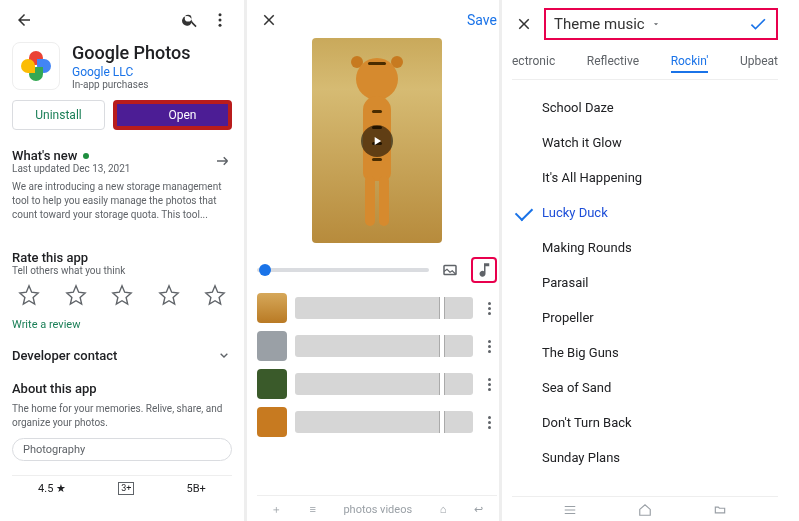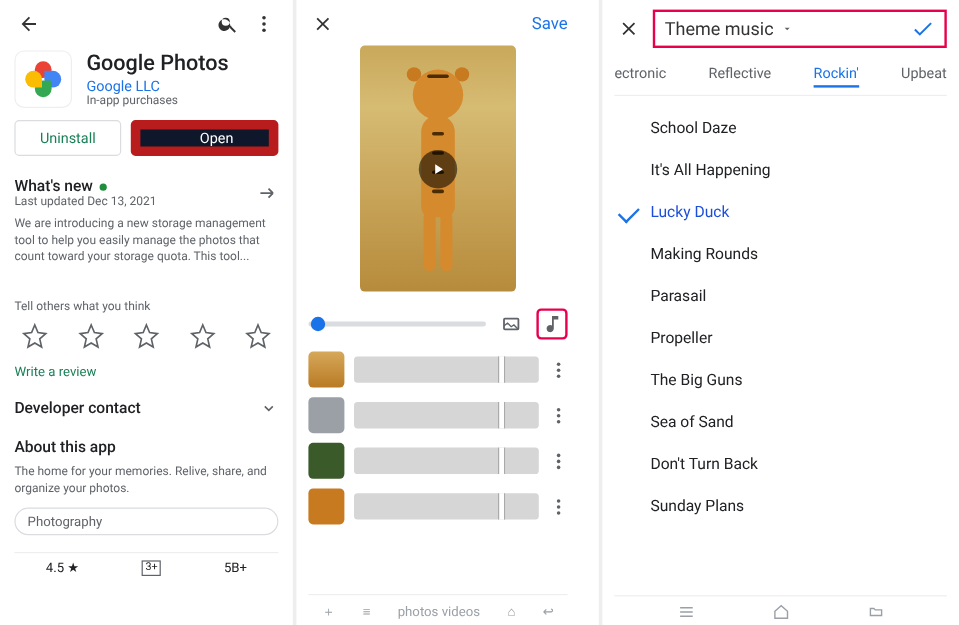--- a/index.html
+++ b/index.html
@@ -1,40 +1,40 @@
 <!DOCTYPE html>
 <html><head>
 <meta charset="utf-8">
 <style>
   * { box-sizing: border-box; margin: 0; padding: 0; }
   body { font-family: Roboto, Arial, sans-serif; font-size: 13px; color: #202124; width: 799px; height: 521px; display: flex; background: #fff; }
   .pane { border-right: 3px solid #eee; height: 100%; display: flex; flex-direction: column; overflow: hidden; }
   .pane1 { width: 247px; padding: 8px 12px 0 12px; }
-  .pane2 { width: 255px; padding: 8px 26px 0 10px; }
-  .pane3 { flex: 1; padding: 8px 10px 0 10px; }
+  .pane2 { width: 255px; padding: 8px 2px 0 10px; }
+  .pane3 { flex: 1; padding: 8px 21px 0 10px; }
 
   
   .p1-top { display: flex; align-items: center; gap: 6px; margin-bottom: 10px; }
   .spacer { flex: 1; }
   .icon-btn { width: 24px; height: 24px; display:flex; align-items:center; justify-content:center; color:#333; cursor:pointer; }
   .app-head { display: flex; gap: 12px; margin-bottom: 10px; }
   .app-icon { width: 48px; height: 48px; border: 1px solid #eee; border-radius: 8px; display:flex; align-items:center; justify-content:center; }
   .pinwheel { width: 26px; height: 26px; position: relative; }
   .pw { position:absolute; width:14px; height:14px; border-radius:50% 50% 50% 0; }
   .pw-r { background:#ea4335; top:-2px; left:6px; }
   .pw-b { background:#4285f4; right:-2px; top:6px; transform:rotate(90deg); }
   .pw-g { background:#34a853; bottom:-2px; left:6px; transform:rotate(180deg); }
   .pw-y { background:#fbbc04; left:-2px; top:6px; transform:rotate(270deg); }
   .app-title { font-size: 18px; font-weight: 500; }
   .app-pub { font-size: 12px; color: #1a73e8; margin-top:2px; }
   .app-iap { font-size: 10px; color: #5f6368; }
   .btn-row { display: flex; gap: 8px; margin-bottom: 18px; }
   .btn { flex: 1; height: 30px; border-radius: 4px; font-size: 12px; display:flex; align-items:center; justify-content:center; cursor:pointer; }
   .btn-uninstall { border: 1px solid #dadce0; color: #1a7f57; background:#fff; }
-  .btn-open { background: #0f172a; color: #fff; border: 8px solid #b91c1c; padding-left: 20px; }
+  .btn-open { background: #4c1d95; color: #fff; border: 4px solid #b91c1c; padding-left: 20px; }
   .section-h { font-size: 13px; font-weight: 500; display:flex; align-items:center; gap:6px; }
   .dot-g { width:6px; height:6px; background:#1e8e3e; border-radius:50%; }
   .sub { font-size: 10px; color:#5f6368; }
   .wn-row { display:flex; align-items:center; justify-content:space-between; cursor:pointer; }
   .desc { font-size: 10px; color:#5f6368; margin-top:6px; line-height:1.4; }
   .sep { margin: 14px 0; }
   .stars { display:flex; justify-content:space-between; padding: 8px 6px; }
   .star { width:22px; height:22px; color:#5f6368; cursor:pointer; }
   .wreview { font-size: 11px; color:#1a7f57; margin-top:4px; cursor:pointer; }
   .dev-row, .about-row { display:flex; justify-content:space-between; align-items:center; cursor:pointer; margin-top:16px; }
@@ -146,20 +146,21 @@
     </div>
     <div>
       <svg width="18" height="18" viewBox="0 0 24 24">
           <path d="M4 12h14m0 0-5-5m5 5-5 5" stroke="#5f6368" stroke-width="2" fill="none"></path>
         </svg>
     </div>
   </div>
   <div class="desc">We are introducing a new storage management tool to help you easily manage the photos that count toward your storage quota. This tool...</div>
 
   <div class="sep"></div>
+  <div class="section-h">Rate this app</div>
   <div class="sub">Tell others what you think</div>
   <div class="stars">
     <div class="star">
         <svg viewBox="0 0 24 24">
           <path d="M12 2l2.9 6.9L22 9.8l-5.5 4.8L18.2 22 12 18.3 5.8 22l1.7-7.4L2 9.8l7.1-.9z" fill="none" stroke="#5f6368" stroke-width="1.5"></path>
         </svg>
       </div>
     <div class="star">
         <svg viewBox="0 0 24 24">
           <path d="M12 2l2.9 6.9L22 9.8l-5.5 4.8L18.2 22 12 18.3 5.8 22l1.7-7.4L2 9.8l7.1-.9z" fill="none" stroke="#5f6368" stroke-width="1.5"></path>
@@ -331,20 +332,21 @@
 
   <div class="tabs" id="tabs">
       <div class="tab">ectronic</div>
       <div class="tab">Reflective</div>
       <div class="tab tab-active">Rockin'</div>
       <div class="tab">Upbeat</div>
     </div>
 
   <div class="songs" id="songs">
       <div class="song">School Daze</div>
+      <div class="song">Watch it Glow</div>
       <div class="song">It's All Happening</div>
       <div class="song sel">Lucky Duck</div>
       <div class="song">Making Rounds</div>
       <div class="song">Parasail</div>
       <div class="song">Propeller</div>
       <div class="song">The Big Guns</div>
       <div class="song">Sea of Sand</div>
       <div class="song">Don't Turn Back</div>
       <div class="song">Sunday Plans</div>
     </div>

